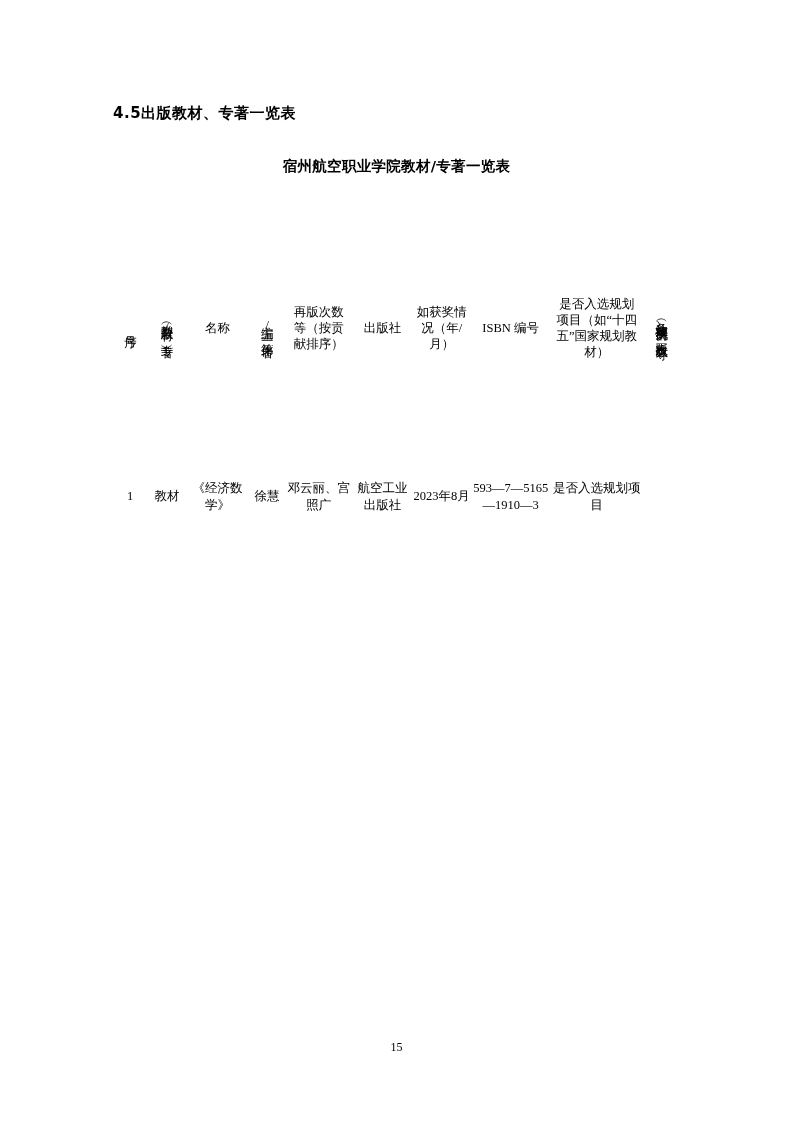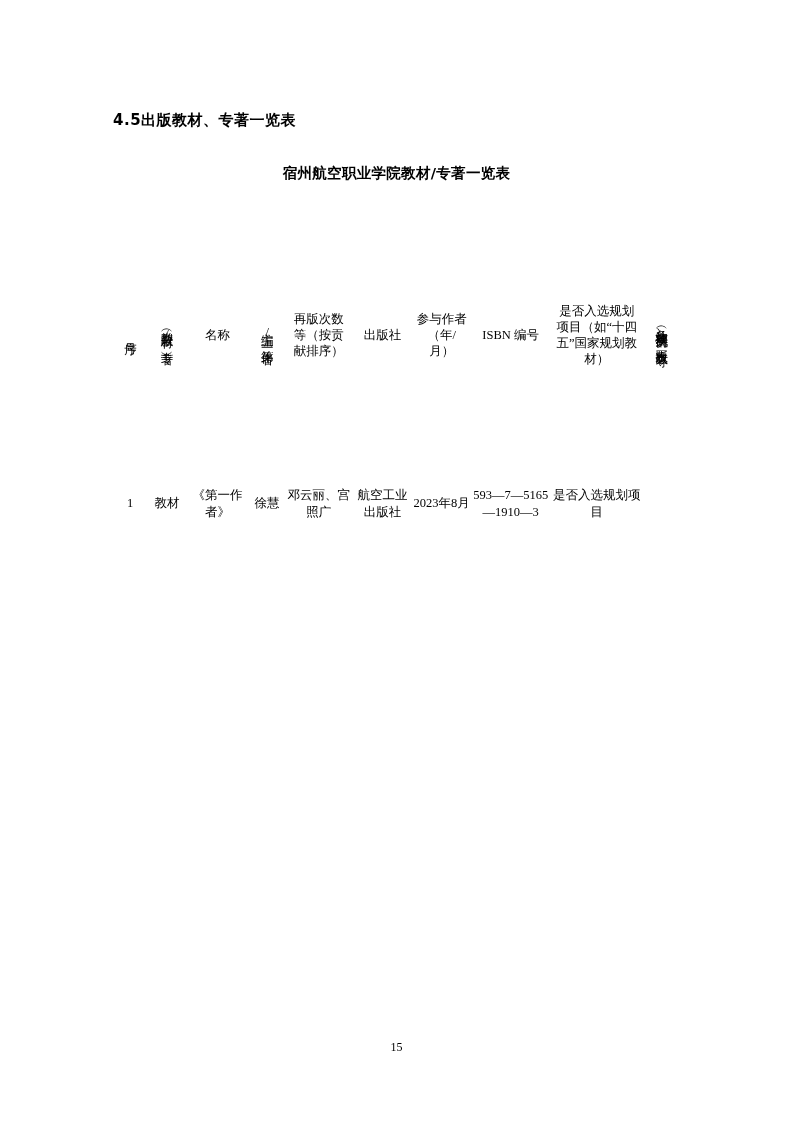--- a/index.html
+++ b/index.html
@@ -13,21 +13,21 @@
     font-family: "Liberation Serif", "DejaVu Serif", serif;
     color: #000000;
     position: relative;
     overflow: hidden;
   }
   .page {
     position: relative;
     width: 793px;
     height: 1122px;
     box-sizing: border-box;
-    padding: 15px 113px;
+    padding: 8px 113px;
   }
   .section-heading {
     font-family: "DejaVu Sans", "Liberation Sans", sans-serif;
     font-size: 15px;
     font-weight: bold;
     letter-spacing: 0.5px;
     padding-top: 96px;
     margin: 0;
     color: #000;
   }
@@ -131,36 +131,36 @@
           <td>
             <span class="vtext v-editor">主编/第一作者</span>
           </td>
           <td>
             <span class="wrap-cell">再版次数等（按贡献排序）</span>
           </td>
           <td>
             <span class="wrap-cell">出版社</span>
           </td>
           <td>
-            <span class="wrap-cell">参与作者（年/月）</span>
+            <span class="wrap-cell">如获奖情况（年/月）</span>
           </td>
           <td>
             <span class="wrap-cell">ISBN 编号</span>
           </td>
           <td>
             <span class="wrap-cell">是否入选规划项目（如“十四五”国家规划教材）</span>
           </td>
           <td>
             <span class="vtext v-remark">备注（如获奖情况、再版次数等）</span>
           </td>
         </tr>
         <tr class="body-row">
           <td>1</td>
           <td>教材</td>
-          <td>《第一作者》</td>
+          <td>《经济数学》</td>
           <td>徐慧</td>
           <td>邓云丽、宫照广</td>
           <td>航空工业出版社</td>
           <td>2023年8月</td>
           <td>593—7—5165—1910—3</td>
           <td>是否入选规划项目</td>
           <td></td>
         </tr>
       </tbody>
     </table>

